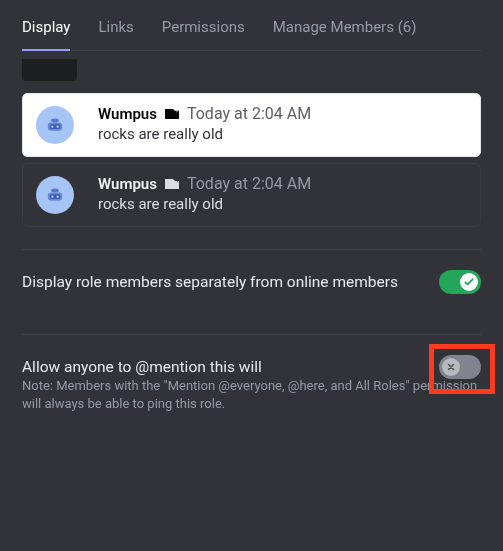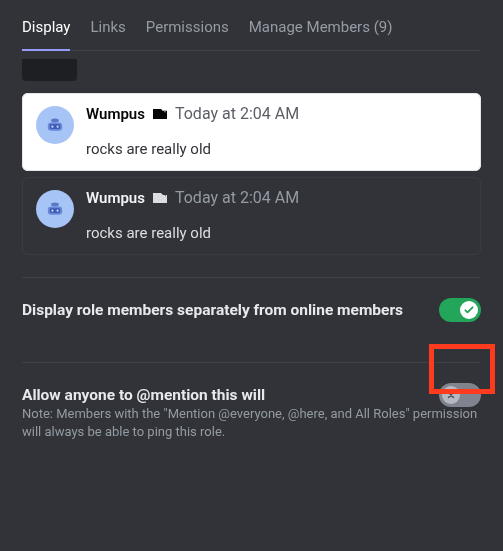--- a/index.html
+++ b/index.html
@@ -21,21 +21,21 @@
   }
   .title {
     font-size: 15px;
     font-weight: 700;
     letter-spacing: 0.3px;
     color: #f2f3f5;
   }
   .more-icon { color: #b5bac1; font-size: 20px; letter-spacing: 1px; cursor: pointer; line-height: 10px; }
   .tabs {
     display: flex;
-    gap: 20px;
+    gap: 28px;
     border-bottom: 1px solid #3f4147;
     font-size: 15px;
     text-align: center;
   }
   .tab {
     color: #969ba4;
     padding-bottom: 14px;
     cursor: pointer;
     position: relative;
   }
@@ -51,21 +51,21 @@
     margin-top: 8px;
     width: 55px; height: 22px;
     background: #1e1f22;
     border-radius: 0 0 4px 4px;
   }
   .preview-block { margin-top: 12px; }
   .card {
     border-radius: 6px;
     padding: 11px 14px 13px 14px;
     display: flex;
-    gap: 12px;
+    gap: 24px;
   }
   .card.light { background: #ffffff; margin-bottom: 6px; box-shadow: inset 0 0 0 1px #e3e5e8; }
   .card.dark { background: #313338; box-shadow: inset 0 0 0 1px #3a3c42; }
   .avatar {
     width: 38px; height: 38px;
     border-radius: 50%;
     background: #a6c4f5;
     display: flex; align-items: center; justify-content: center;
     flex-shrink: 0;
     margin-top: 2px;
@@ -75,36 +75,36 @@
   .msg-head { display: flex; align-items: center; gap: 6px; flex-wrap: wrap; }
   .msg-name { font-weight: 600; font-size: 15px; }
   .card.light .msg-name { color: #060607; }
   .card.dark  .msg-name { color: #f2f3f5; }
   .tag-icon { display: inline-flex; }
   .card.light .tag-icon svg path { fill: #060607; }
   .card.dark  .tag-icon svg path { fill: #dbdee1; }
   .msg-time { font-size: 16px; }
   .card.light .msg-time { color: #5c5e66; }
   .card.dark  .msg-time { color: #949ba4; }
-  .msg-text { font-size: 15px; margin-top: 17px; }
+  .msg-text { font-size: 15px; margin-top: 2px; }
   .card.light .msg-text { color: #313338; }
   .card.dark  .msg-text { color: #dbdee1; }
 
   .divider { height: 1px; background: #3f4147; margin: 22px 0 0 0; }
 
   .setting-row {
     display: flex;
     align-items: center;
     justify-content: space-between;
     padding: 20px 0 18px 0;
     gap: 12px;
   }
   .setting-label {
     font-size: 15.5px;
-    font-weight: 700;
+    font-weight: 400;
     color: #e7e9ec;
     line-height: 1.3;
   }
   .setting-note {
     font-size: 13px;
     color: #949ba4;
     line-height: 1.35;
     margin-top: -10px;
     padding-bottom: 18px;
   }
@@ -142,21 +142,21 @@
 </style>
 </head>
 <body>
 
 <div class="container">
 
   <div class="tabs">
     <div class="tab active">Display</div>
     <div class="tab">Links</div>
     <div class="tab">Permissions</div>
-    <div class="tab">Manage Members (9)</div>
+    <div class="tab">Manage Members (6)</div>
   </div>
 
   <div class="dark-stub"></div>
 
   <div class="preview-block">
 
     <div class="card light">
       <div class="avatar">
         <svg viewBox="0 0 40 40">
           <ellipse cx="20" cy="13" rx="6" ry="3" fill="#5a78c7"></ellipse>

